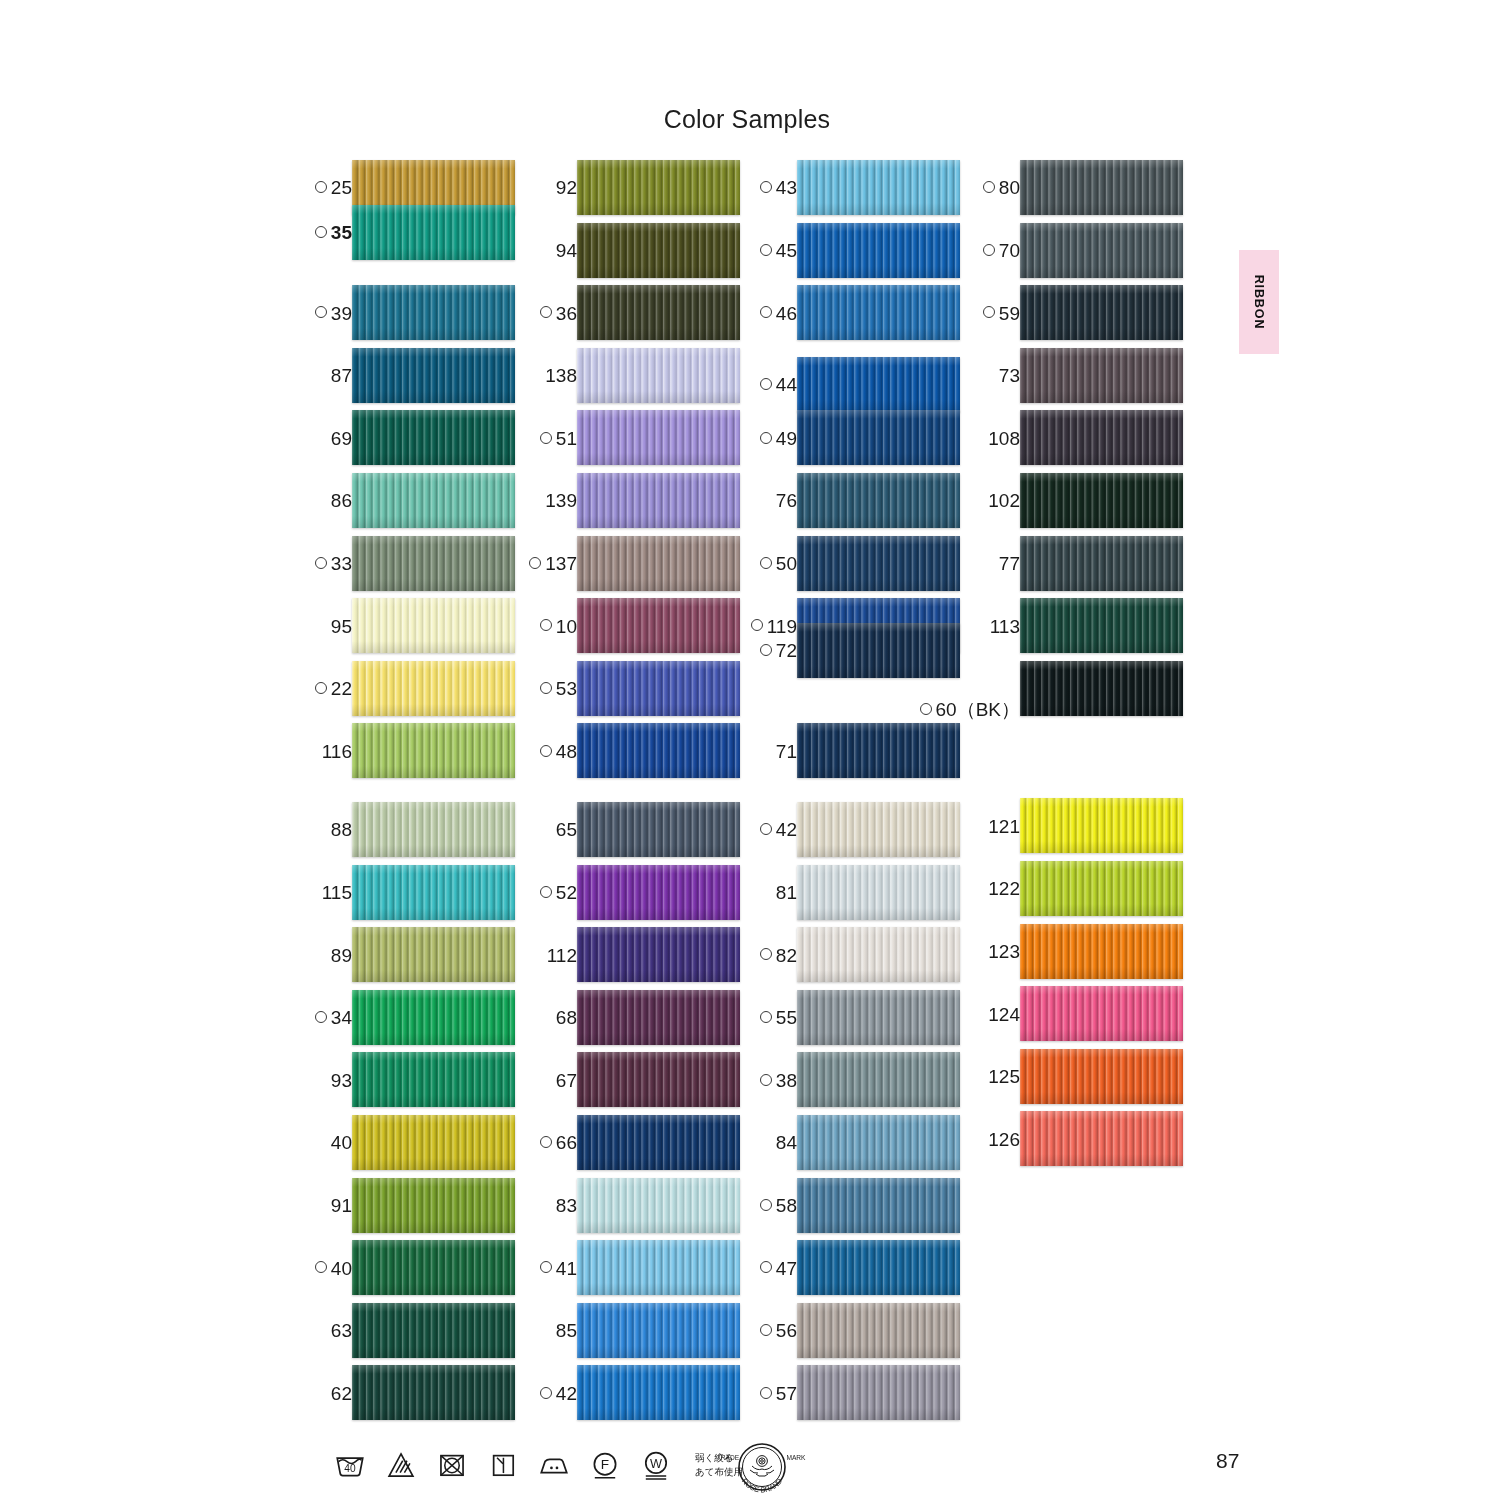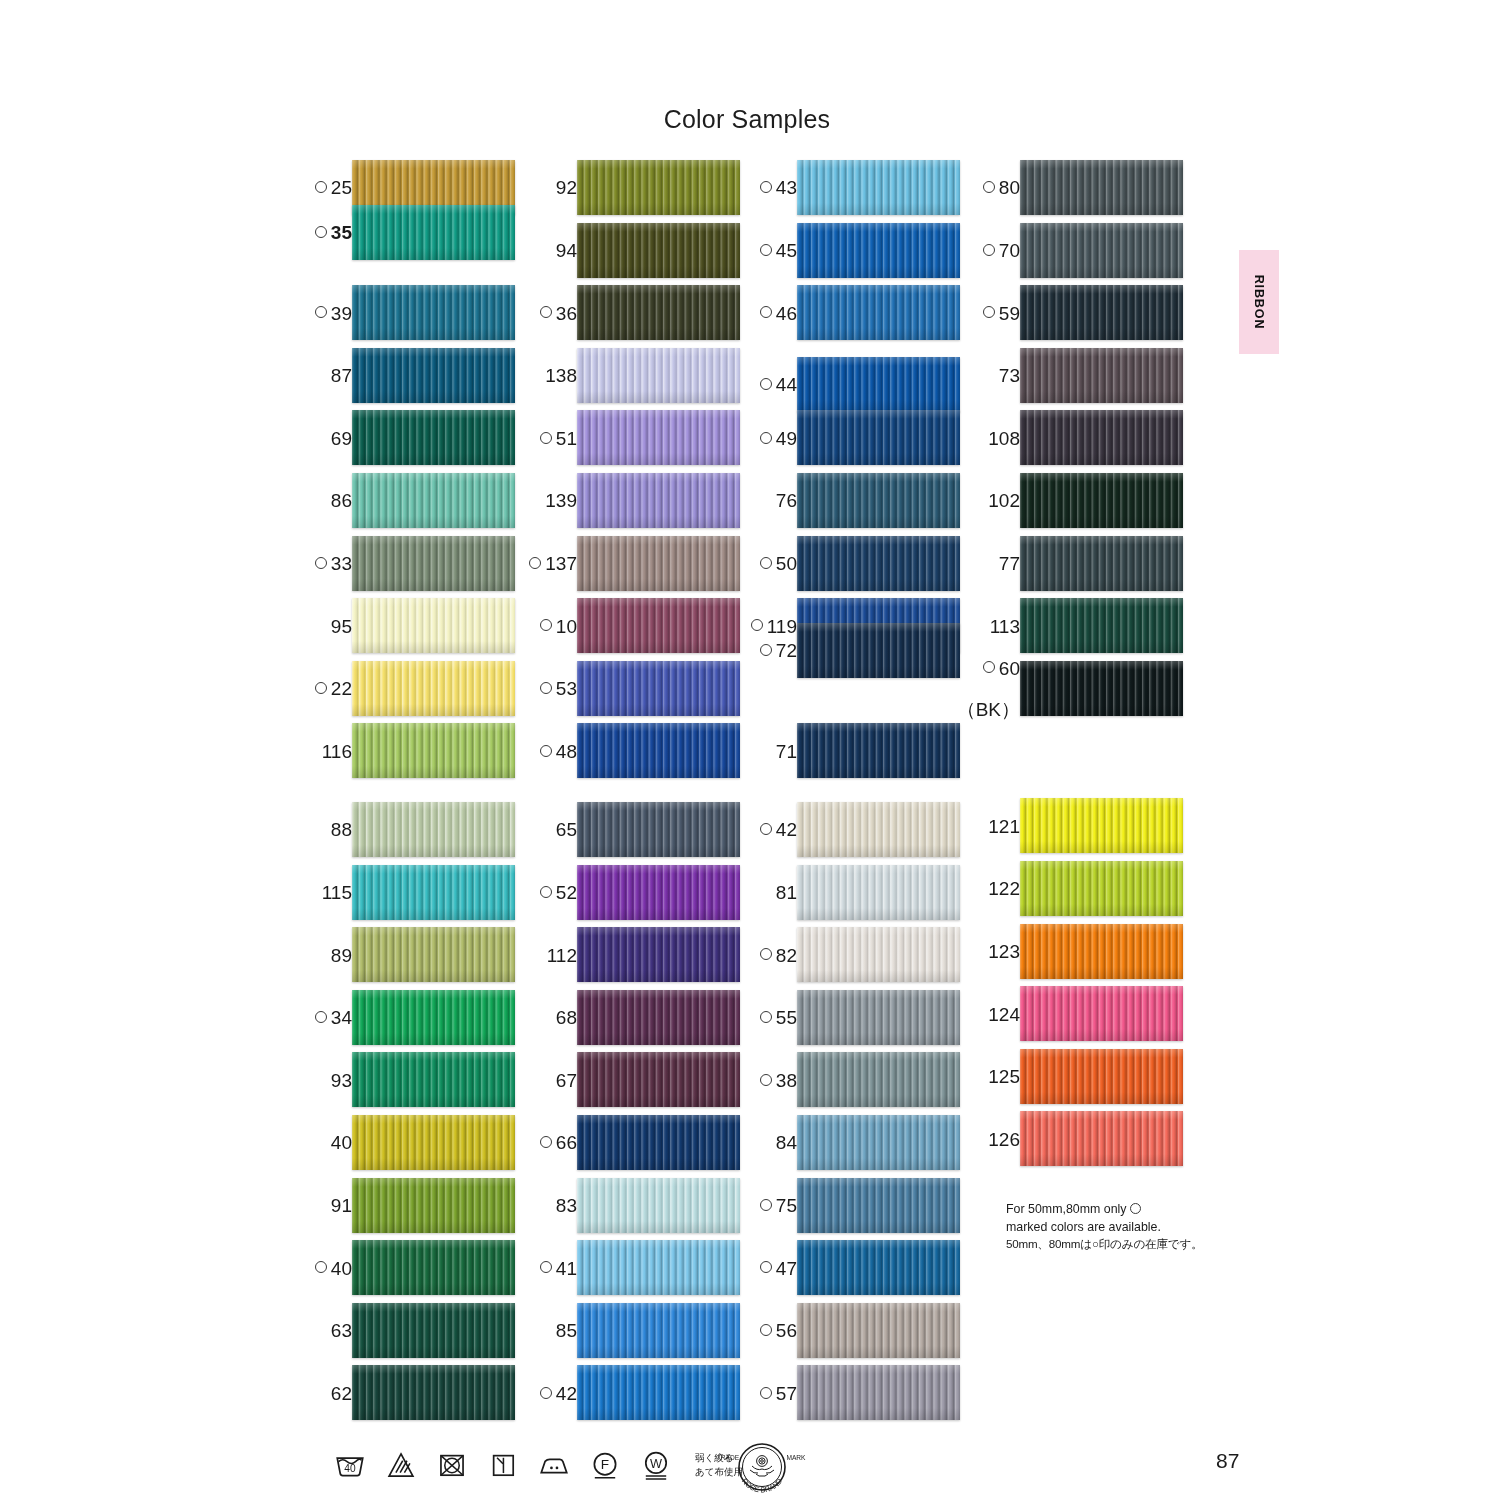--- a/index.html
+++ b/index.html
@@ -43,21 +43,21 @@
   .col.c4{left:972px;}
 
   .row{position:absolute;left:0;height:62.6px;width:215px;}
   .row .label{
     position:absolute;right:167px;top:0;height:62.6px;
     display:flex;align-items:center;justify-content:flex-end;
     white-space:nowrap;
     font-size:19px;color:#1b1b1b;line-height:1.05;
   }
   .row .label.two-line{
-    flex-direction:column;align-items:flex-end;justify-content:space-between;
+    align-items:flex-end;justify-content:flex-end;
     line-height:1.12;
     padding-left:6px;
   }
   .row .label .ring{
     display:inline-block;width:10px;height:10px;
     border:1.3px solid #3a3a3a;border-radius:50%;
     margin-right:4px;vertical-align:middle;
     position:relative;top:-1px;flex:none;
   }
   .row .label .num{display:inline-block;}
@@ -618,21 +618,21 @@
             <span class="lead">
               <span class="num">84</span>
             </span>
           </div>
           <div class="swatch" title="84" style="--c: #6fa5c3;"></div>
         </div>
         <div class="row" style="top: 1174.6px;">
           <div class="label">
             <span class="lead">
               <span class="ring"></span>
-              <span class="num">75</span>
+              <span class="num">58</span>
             </span>
           </div>
           <div class="swatch" title="58" style="--c: #4b7fa3;"></div>
         </div>
         <div class="row" style="top: 1237.2px;">
           <div class="label">
             <span class="lead">
               <span class="ring"></span>
               <span class="num">47</span>
             </span>
@@ -780,27 +780,20 @@
           <div class="label">
             <span class="lead">
               <span class="num">126</span>
             </span>
           </div>
           <div class="swatch" title="126" style="--c: #f4695a;"></div>
         </div>
       </div>
     </div>
 
-  <div class="footnote">
-    <div>
-      <span>For 50mm,80mm only </span><span class="ring-inline"></span>
-    </div>
-    <div>marked colors are available.</div>
-    <div class="jp">50mm、80mmは○印のみの在庫です。</div>
-  </div>
 
   <div class="care-row">
     <svg class="sym" viewBox="0 0 40 40">
       <path d="M5 12 h30 l-3.5 18 a3 3 0 0 1 -3 2.4 h-17 a3 3 0 0 1 -3 -2.4 Z" fill="none" stroke="#1b1b1b" stroke-width="2"></path>
       <path d="M6.5 16 q5 -4.5 10 0 t10 0 t7 -1.5" fill="none" stroke="#1b1b1b" stroke-width="1.8"></path>
       <text x="20" y="28" font-size="12" font-family="Liberation Sans, sans-serif" text-anchor="middle" fill="#1b1b1b">40</text>
     </svg>
 
     <svg class="sym" viewBox="0 0 40 40">
       <path d="M20 7 L34 33 H6 Z" fill="none" stroke="#1b1b1b" stroke-width="2"></path>

